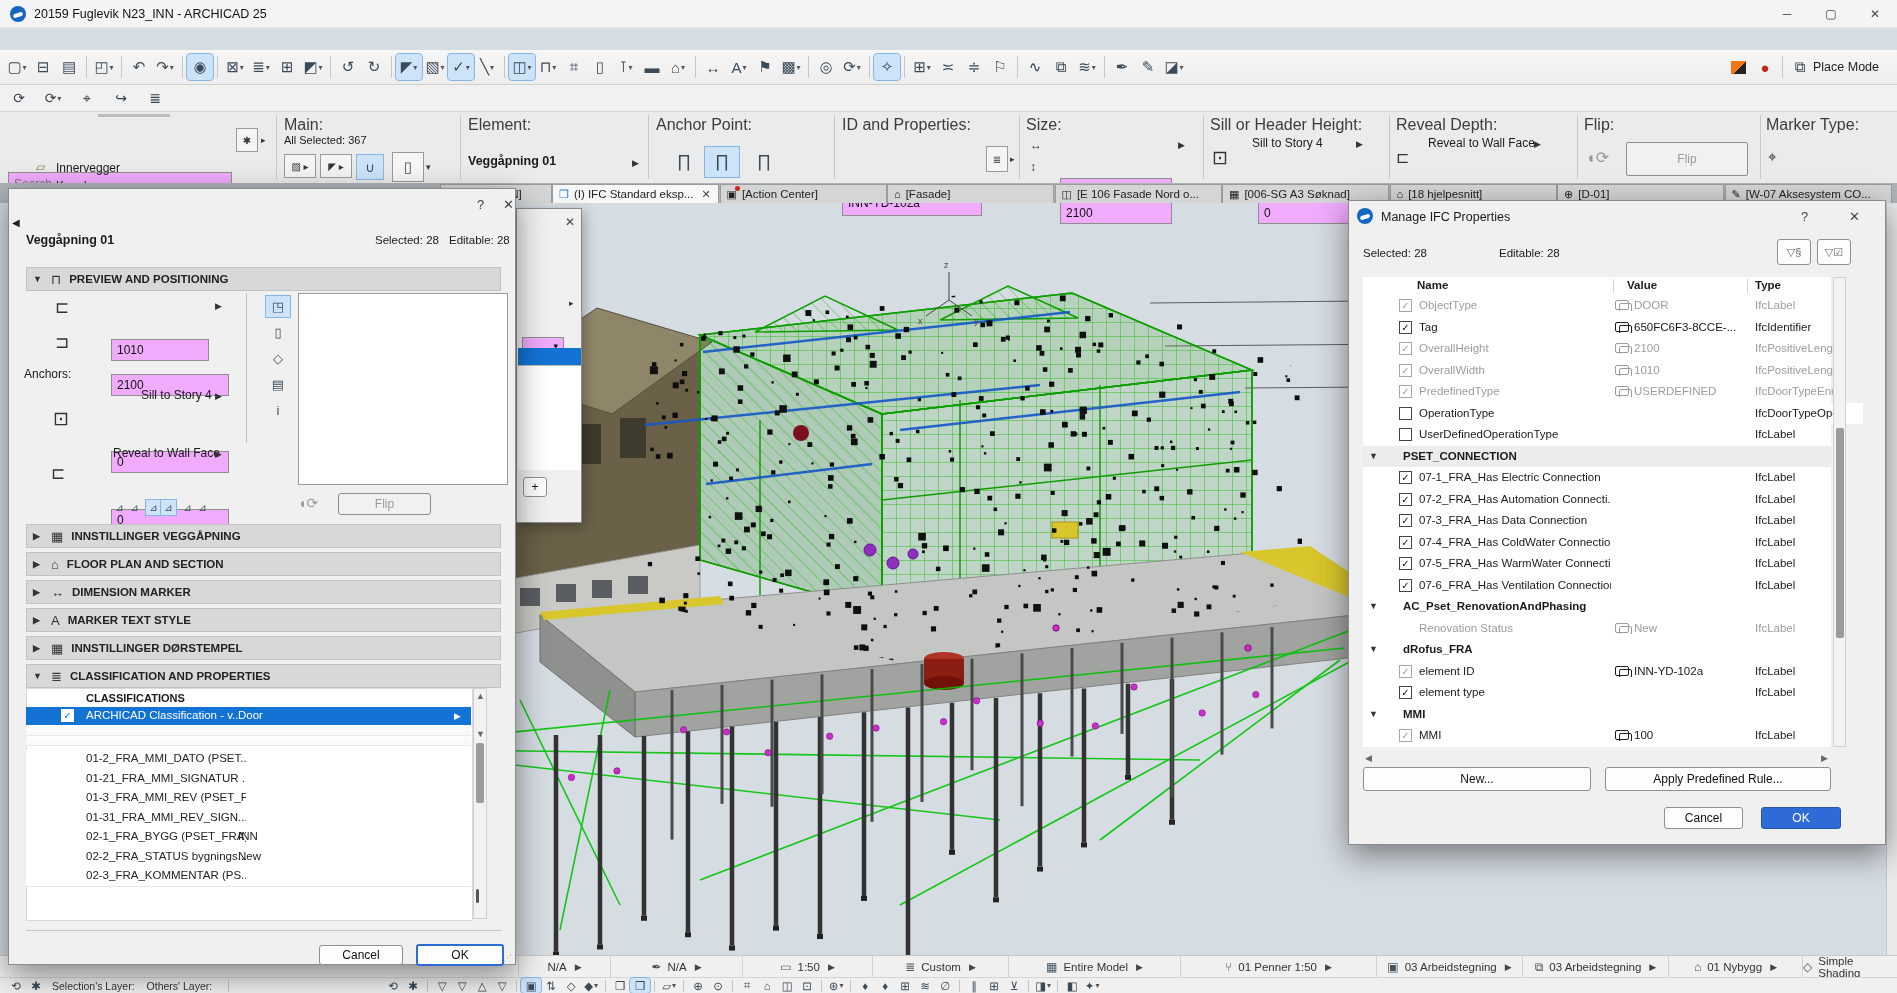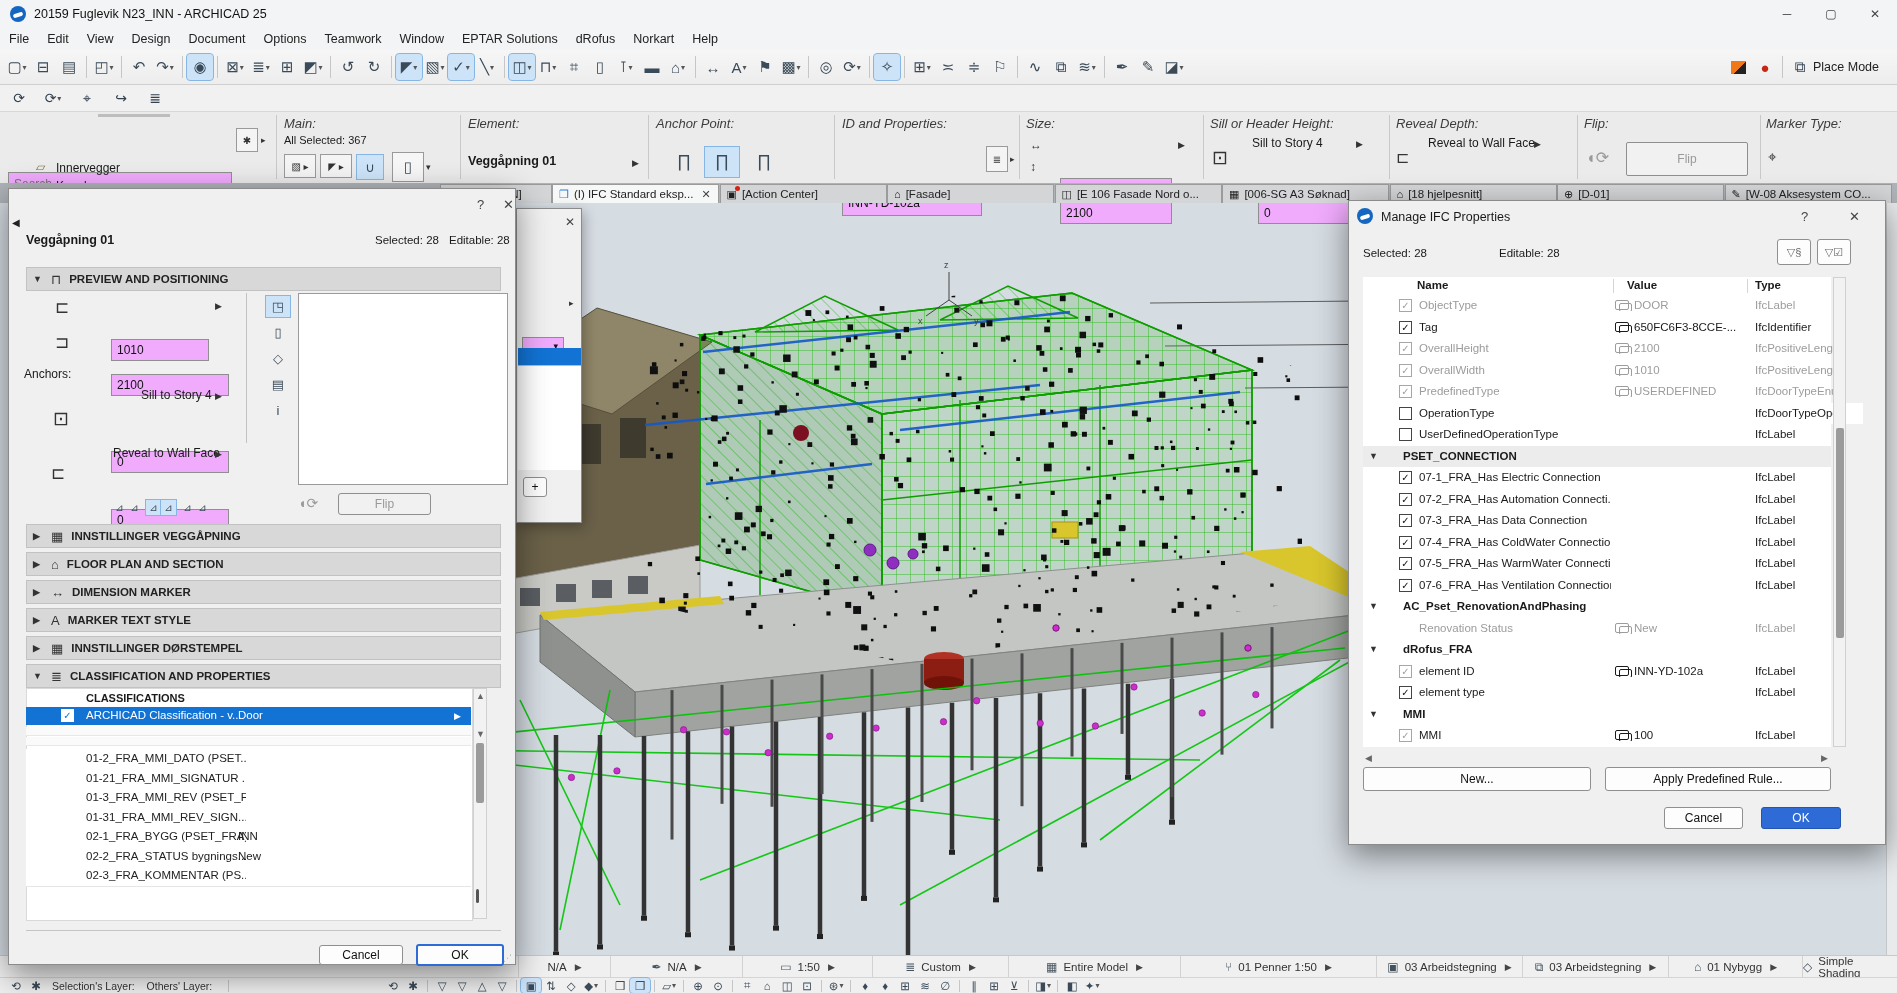--- a/index.html
+++ b/index.html
@@ -20,21 +20,21 @@
   .toolbar2 .ticon{font-size:14px;color:#33414e;margin-right:8px;}
   .ticon .dd{font-size:8px;color:#555;margin-left:1px;}
   .ticon.act{background:#cde3f7;outline:1px solid #86b7e4;}
   .ticon.c-orange span:first-child{color:transparent;width:15px;height:13px;background:linear-gradient(135deg,#f07818 55%,#222 55%);display:inline-block;}
   .ticon.c-red span:first-child{color:#c42812;}
   .tsep{width:1px;height:22px;background:#c6c6c6;margin:0 4px;flex:0 0 aupx;}
   .tsp{flex:1 1 auto;}
   .place-mode{display:flex;align-items:center;gap:6px;font-size:12.5px;color:#222;margin-right:14px;}
   
   .infobox{position:absolute;left:0;top:112px;width:100%;height:71px;background:#ebebeb;border-bottom:1px solid #c9c9c9;}
-  .lbl{position:absolute;font-size:13px;color:#3c3c3c;font-style:italic;}
+  .lbl{position:absolute;font-size:16px;color:#3c3c3c;}
   .fld{position:absolute;background:#f0abfc;border:1px solid #8f8f8f;font-size:12px;color:#111;padding:6px 5px;box-sizing:border-box;font-family:"Liberation Sans",sans-serif;display:flex;align-items:center;margin-top:44px;}
   input.fld{outline:none;}
   .mini-btn{position:absolute;background:#f4f4f4;border:1px solid #9a9a9a;display:flex;align-items:center;justify-content:center;font-size:10px;color:#333;box-sizing:border-box;}
   .chev{position:absolute;font-size:9px;color:#333;}
   .isep{position:absolute;top:3px;height:64px;width:1px;background:#c9c9c9;}
   .ibicon{position:absolute;display:flex;align-items:center;justify-content:center;border:1px solid transparent;color:#3a4a58;}
   .ibicon.box{border-color:#9a9a9a;background:#f6f6f6;}
   .ibicon.sel{background:#cde3f7;border-color:#86b7e4;}
   
   .tabbar{position:absolute;left:0;top:183px;width:100%;height:20px;background:#aeb3b8;}
@@ -634,34 +634,20 @@
 
   <div class="titlebar">
     <span class="ac-logo"></span>
     <span class="dlg-title">20159 Fuglevik N23_INN - ARCHICAD 25</span>
     <span style="flex:1"></span>
     <span class="win-btn">─</span>
     <span class="win-btn">▢</span>
     <span class="win-btn">✕</span>
   </div>
 
-  <div class="menubar" id="menubar">
-      <span class="menu-item">File</span>
-      <span class="menu-item">Edit</span>
-      <span class="menu-item">View</span>
-      <span class="menu-item">Design</span>
-      <span class="menu-item">Document</span>
-      <span class="menu-item">Options</span>
-      <span class="menu-item">Teamwork</span>
-      <span class="menu-item">Window</span>
-      <span class="menu-item">EPTAR Solutions</span>
-      <span class="menu-item">dRofus</span>
-      <span class="menu-item">Norkart</span>
-      <span class="menu-item">Help</span>
-    </div>
 
   <div class="toolbar1" id="toolbar1">
       <span class="ticon">
         <span>▢</span>
         <span class="dd">▾</span>
       </span>
       <span class="ticon">
         <span>⊟</span>
       </span>
       <span class="ticon">
@@ -942,21 +928,21 @@
       <div class="tab" style="left: 1389.5px; width: 167px;">
         <span class="tic">⌂</span>
         <span>[18 hjelpesnitt]</span>
       </div>
       <div class="tab" style="left: 1557px; width: 167px;">
         <span class="tic">⊕</span>
         <span>[D-01]</span>
       </div>
       <div class="tab" style="left: 1724.5px; width: 167px;">
         <span class="tic">✎</span>
-        <span>[W-08 Aksesystem CO...</span>
+        <span>[W-07 Aksesystem CO...</span>
       </div>
     </div>
 
   <div class="statusbar" id="statusbar">
       <div class="sseg" style="left: 518px; width: 92px;">
         <span>N/A</span>
         <span class="sch">▶</span>
       </div>
       <div class="sseg" style="left: 610px; width: 132px;">
         <span class="sic">✒</span>

